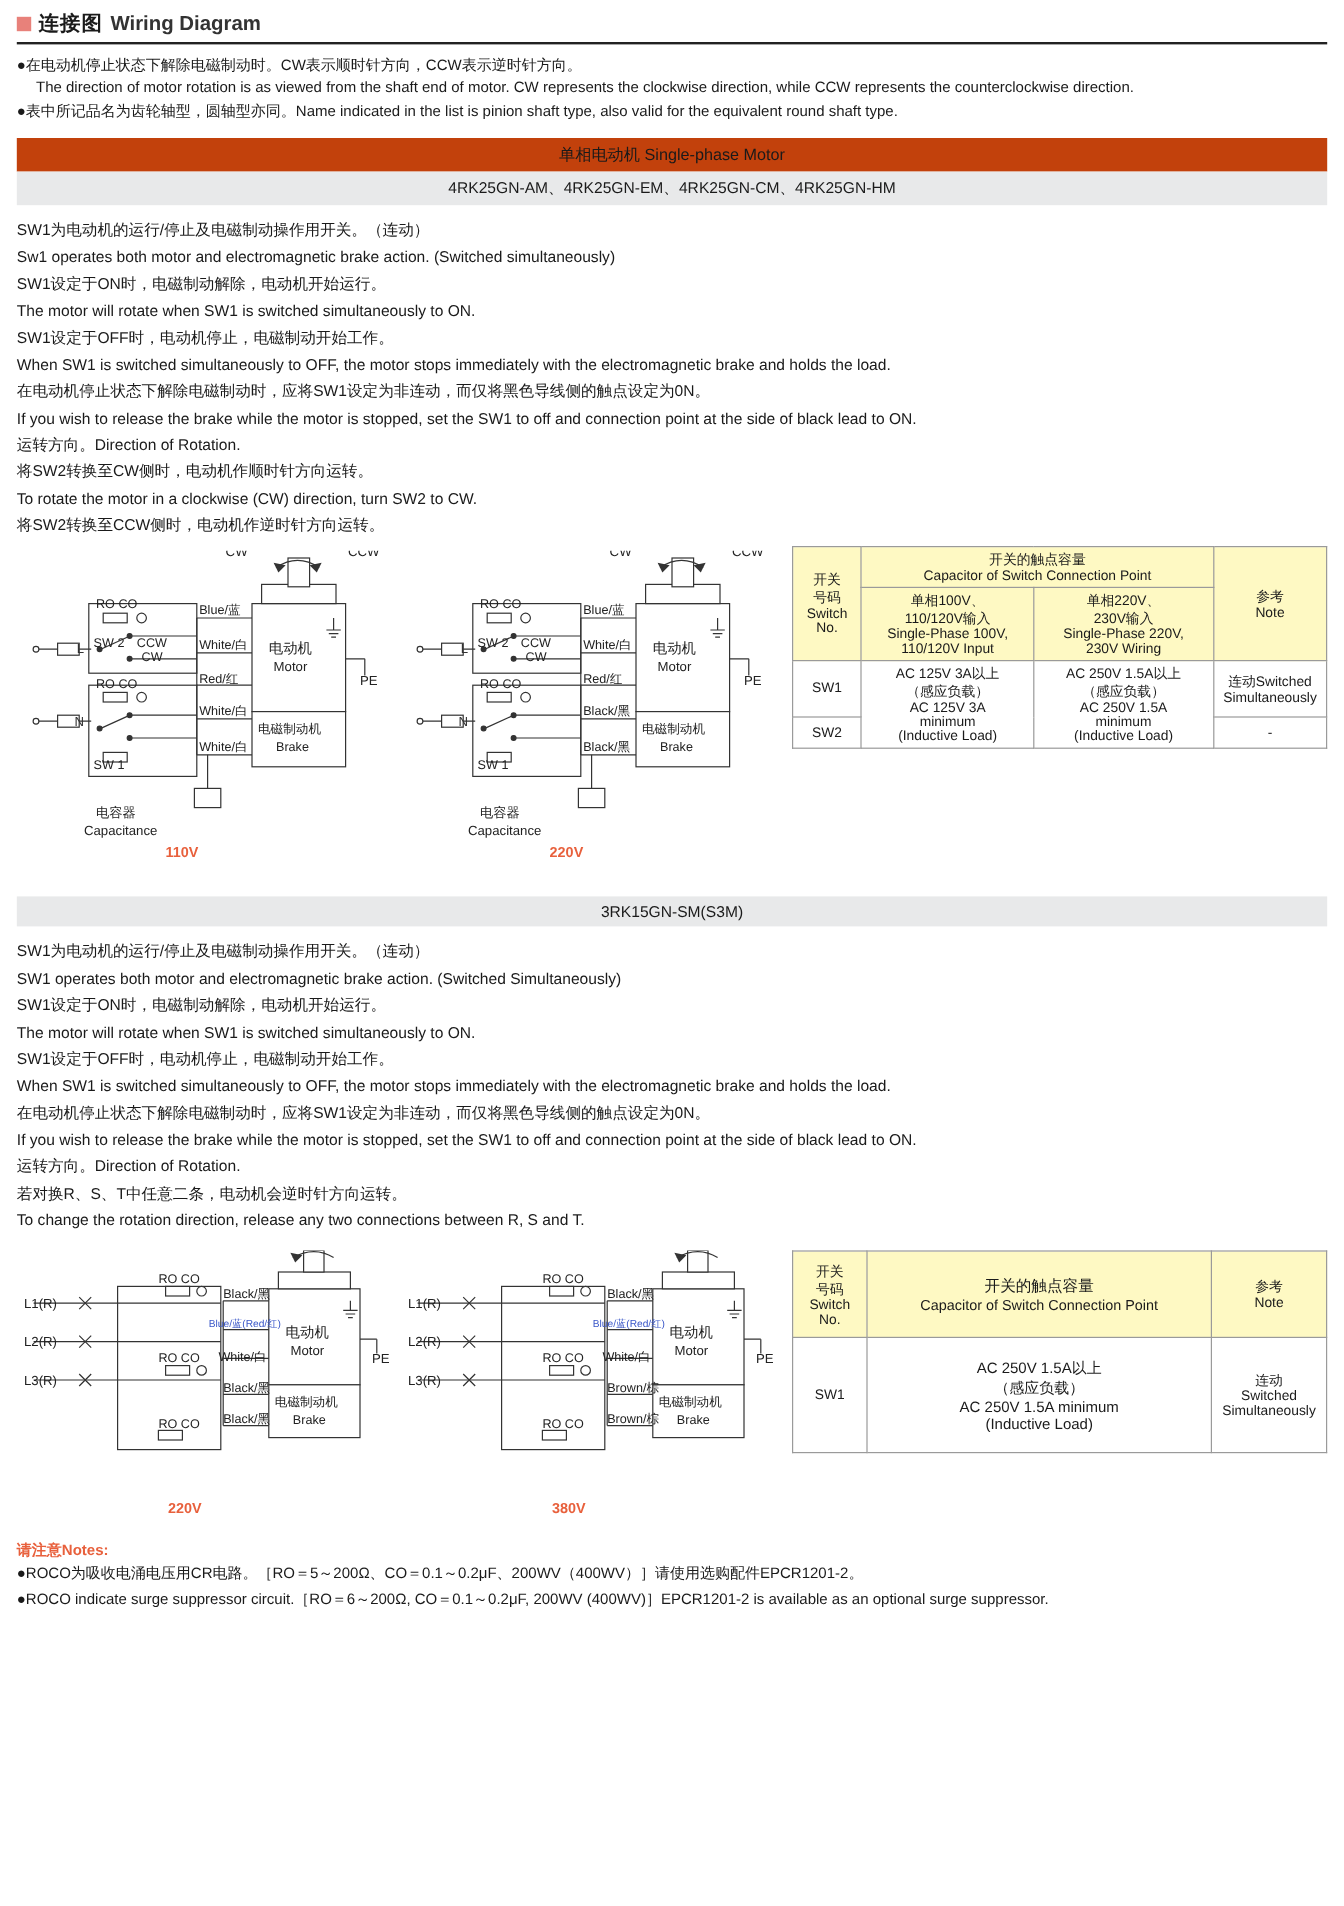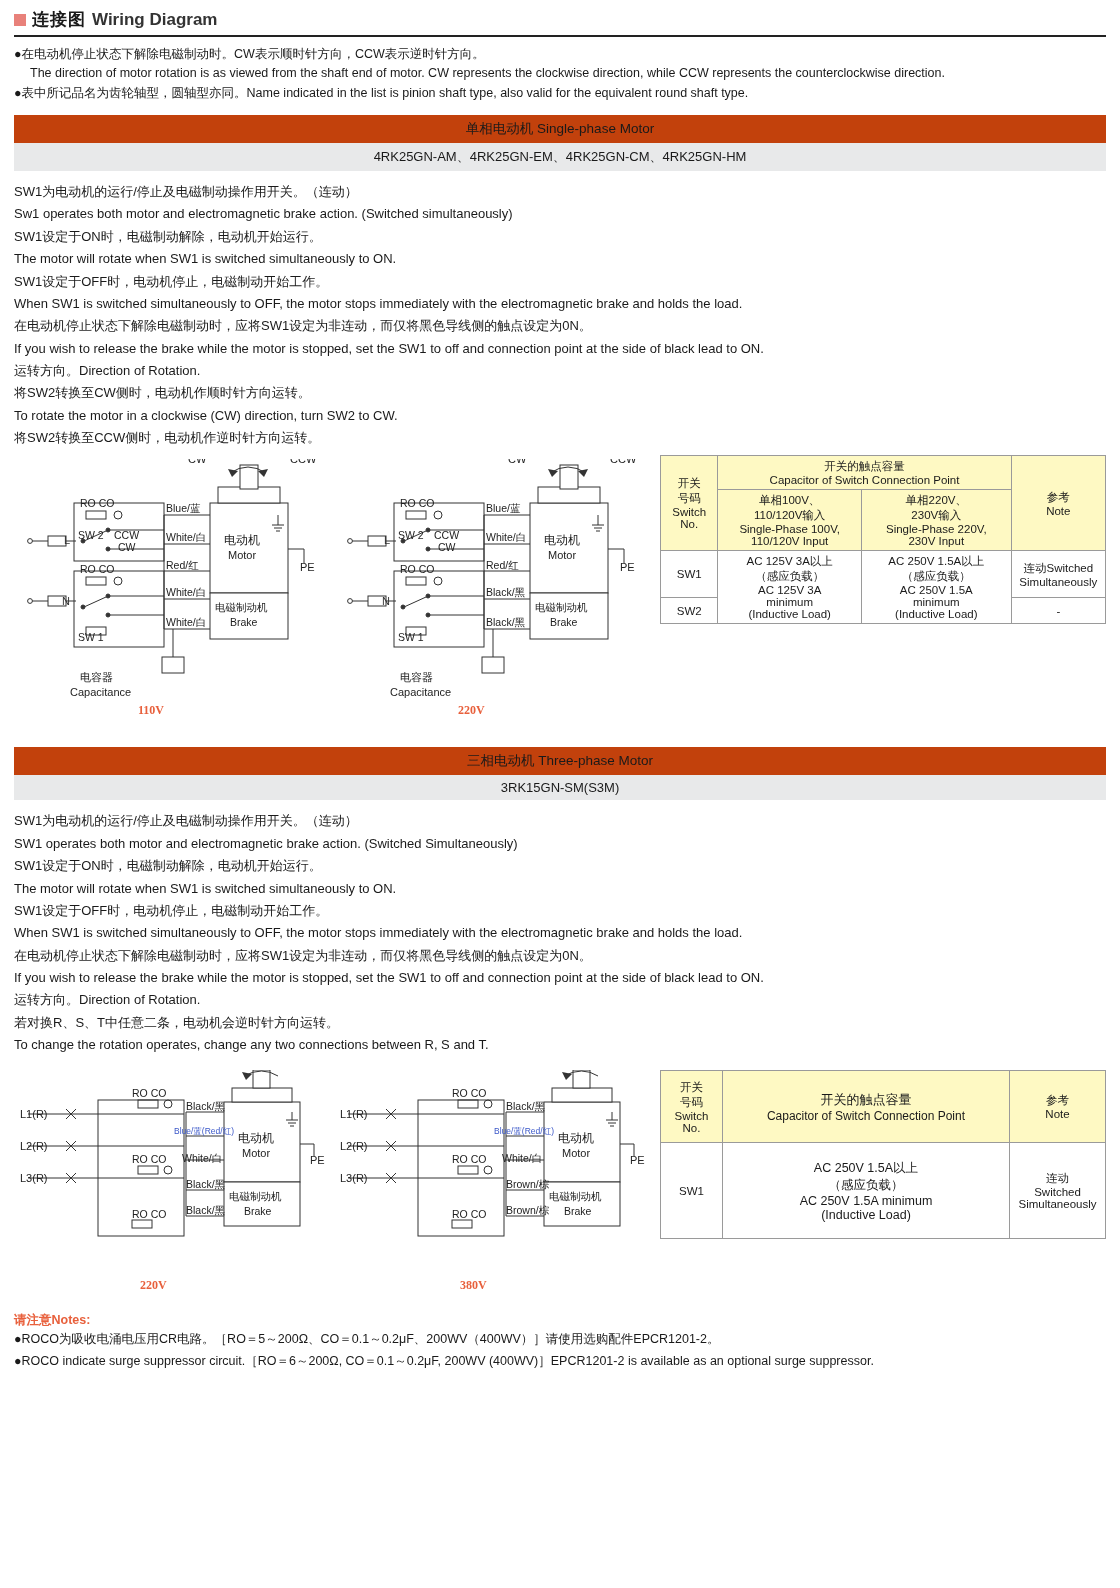--- a/index.html
+++ b/index.html
@@ -33,21 +33,21 @@
   .banner-wrap { margin-top:12px; }
 
   
   .para { line-height:1.72; font-size:13px; margin-top:10px; }
   .para div { white-space:nowrap; }
 
   
   .diagram-area { position:relative; margin-top:10px; height:272px; }
   .diag { position:absolute; top:0; }
   .diag svg { display:block; }
-  .volt-label { position:absolute; font-size:12px; font-weight:bold; color:#e8603c;font-family:Liberation Serif, serif; }
+  .volt-label { position:absolute; font-size:12px; font-weight:bold; color:#e8603c; }
 
   
   table.spec { border-collapse:collapse; font-size:11.5px; }
   table.spec td, table.spec th { border:1px solid #9a9a9a; text-align:center; vertical-align:middle; padding:3px 4px; font-weight:normal; }
   .hdr-cell { background:#fef9c3; }
 
   .notes-foot { margin-top:10px; }
   .notes-foot .hd { color:#e8603c; font-size:12.5px; font-weight:bold; }
   .notes-foot .ln { font-size:12.5px; line-height:1.7; }
 
@@ -285,21 +285,21 @@
         <td class="hdr-cell" style="width:140px;">
           <div>单相100V、</div>
           <div>110/120V输入</div>
           <div>Single-Phase 100V,</div>
           <div>110/120V Input</div>
         </td>
         <td class="hdr-cell" style="width:146px;">
           <div>单相220V、</div>
           <div>230V输入</div>
           <div>Single-Phase 220V,</div>
-          <div>230V Input</div>
+          <div>230V Wiring</div>
         </td>
       </tr>
       <tr>
         <td>SW1</td>
         <td rowspan="2">
           <div>AC 125V 3A以上</div>
           <div>（感应负载）</div>
           <div>AC 125V 3A</div>
           <div>minimum</div>
           <div>(Inductive Load)</div>
@@ -318,36 +318,35 @@
       </tr>
       <tr>
         <td>SW2</td>
         <td>-</td>
       </tr>
     </tbody>
       </table>
   </div>
 
   <div class="banner-wrap" style="margin-top:16px;">
-    <div class="banner">三相电动机 Three-phase Motor</div>
     <div class="banner-sub">3RK15GN-SM(S3M)</div>
   </div>
 
   <div class="para">
     <div>SW1为电动机的运行/停止及电磁制动操作用开关。（连动）</div>
     <div>SW1 operates both motor and electromagnetic brake action. (Switched Simultaneously)</div>
     <div>SW1设定于ON时，电磁制动解除，电动机开始运行。</div>
     <div>The motor will rotate when SW1 is switched simultaneously to ON.</div>
     <div>SW1设定于OFF时，电动机停止，电磁制动开始工作。</div>
     <div>When SW1 is switched simultaneously to OFF, the motor stops immediately with the electromagnetic brake and holds the load.</div>
     <div>在电动机停止状态下解除电磁制动时，应将SW1设定为非连动，而仅将黑色导线侧的触点设定为0N。</div>
     <div>If you wish to release the brake while the motor is stopped, set the SW1 to off and connection point at the side of black lead to ON.</div>
     <div>运转方向。Direction of Rotation.</div>
     <div>若对换R、S、T中任意二条，电动机会逆时针方向运转。</div>
-    <div>To change the rotation operates, change any two connections between R, S and T.</div>
+    <div>To change the rotation direction, release any two connections between R, S and T.</div>
   </div>
 
   <div class="diagram-area" style="height:232px; margin-top:14px;">
 
     <div class="diag" style="left:0px;">
       <svg width="340" height="215" viewBox="0 0 340 215">
         <g stroke="#333" fill="none" stroke-width="1">
           <rect x="210" y="32" width="76" height="80" fill="#fff"></rect>
           <rect x="210" y="112" width="76" height="44" fill="#fff"></rect>
           <rect x="218" y="18" width="60" height="14" fill="#fff"></rect>

